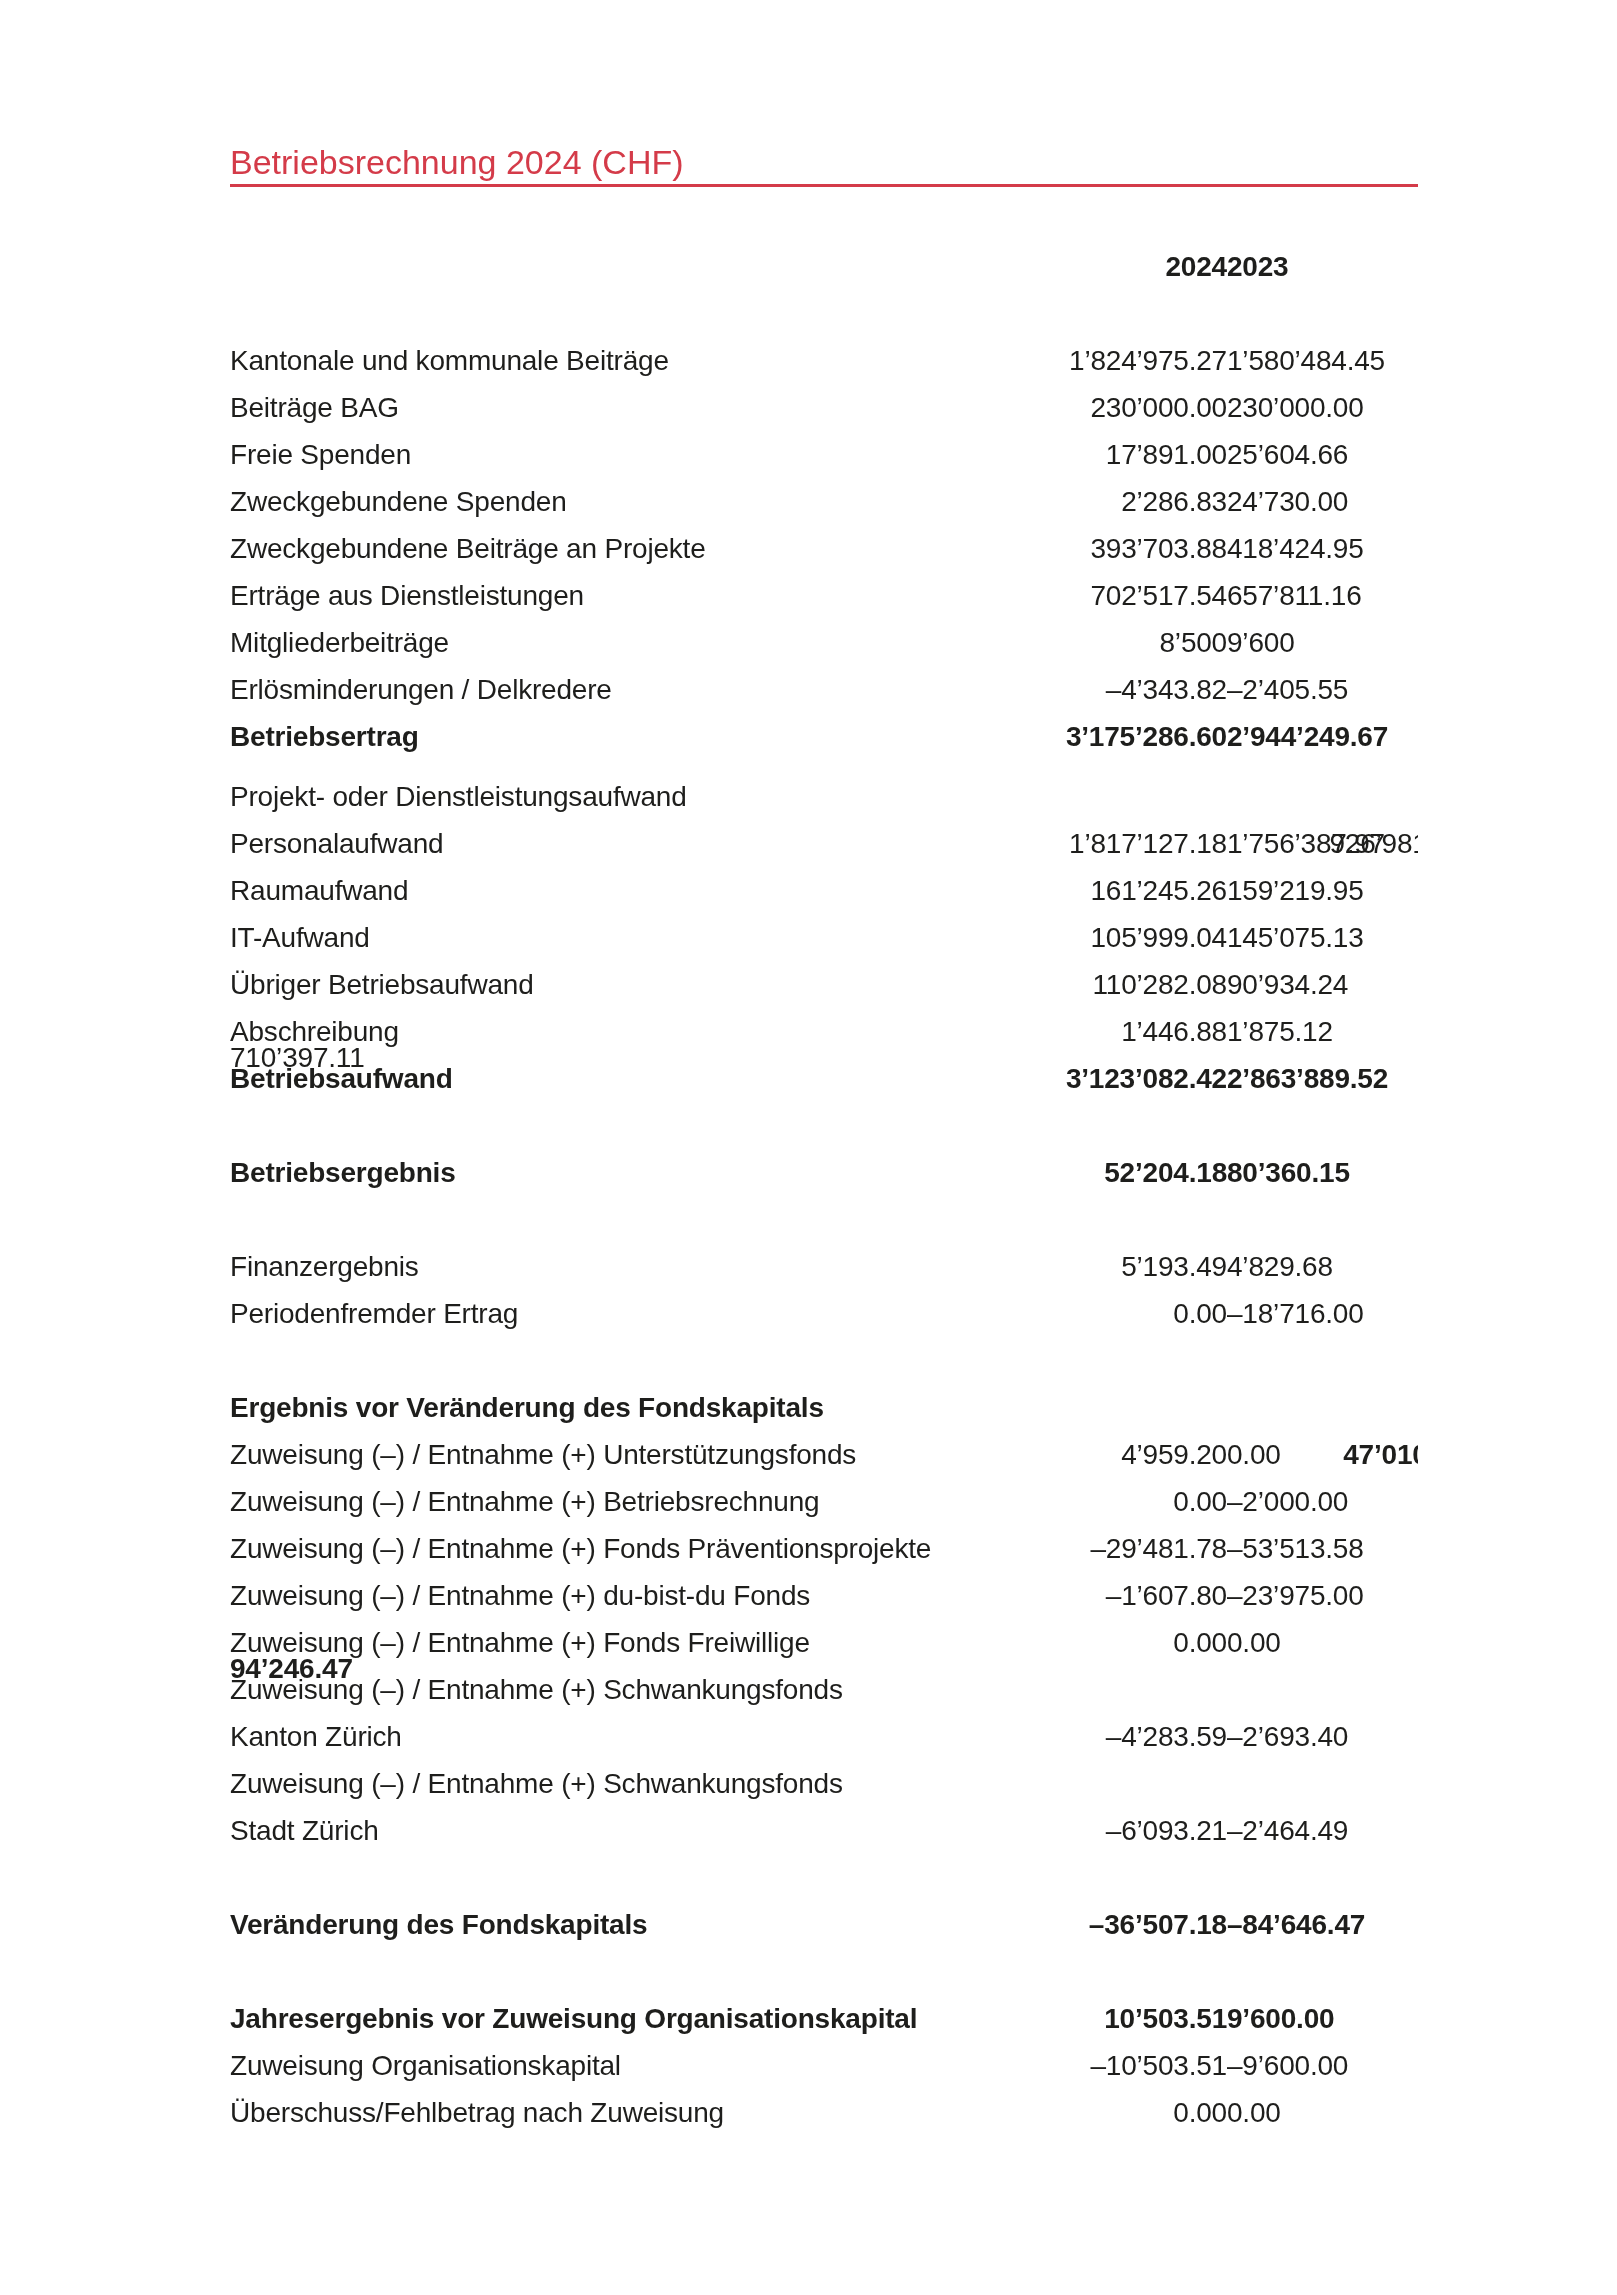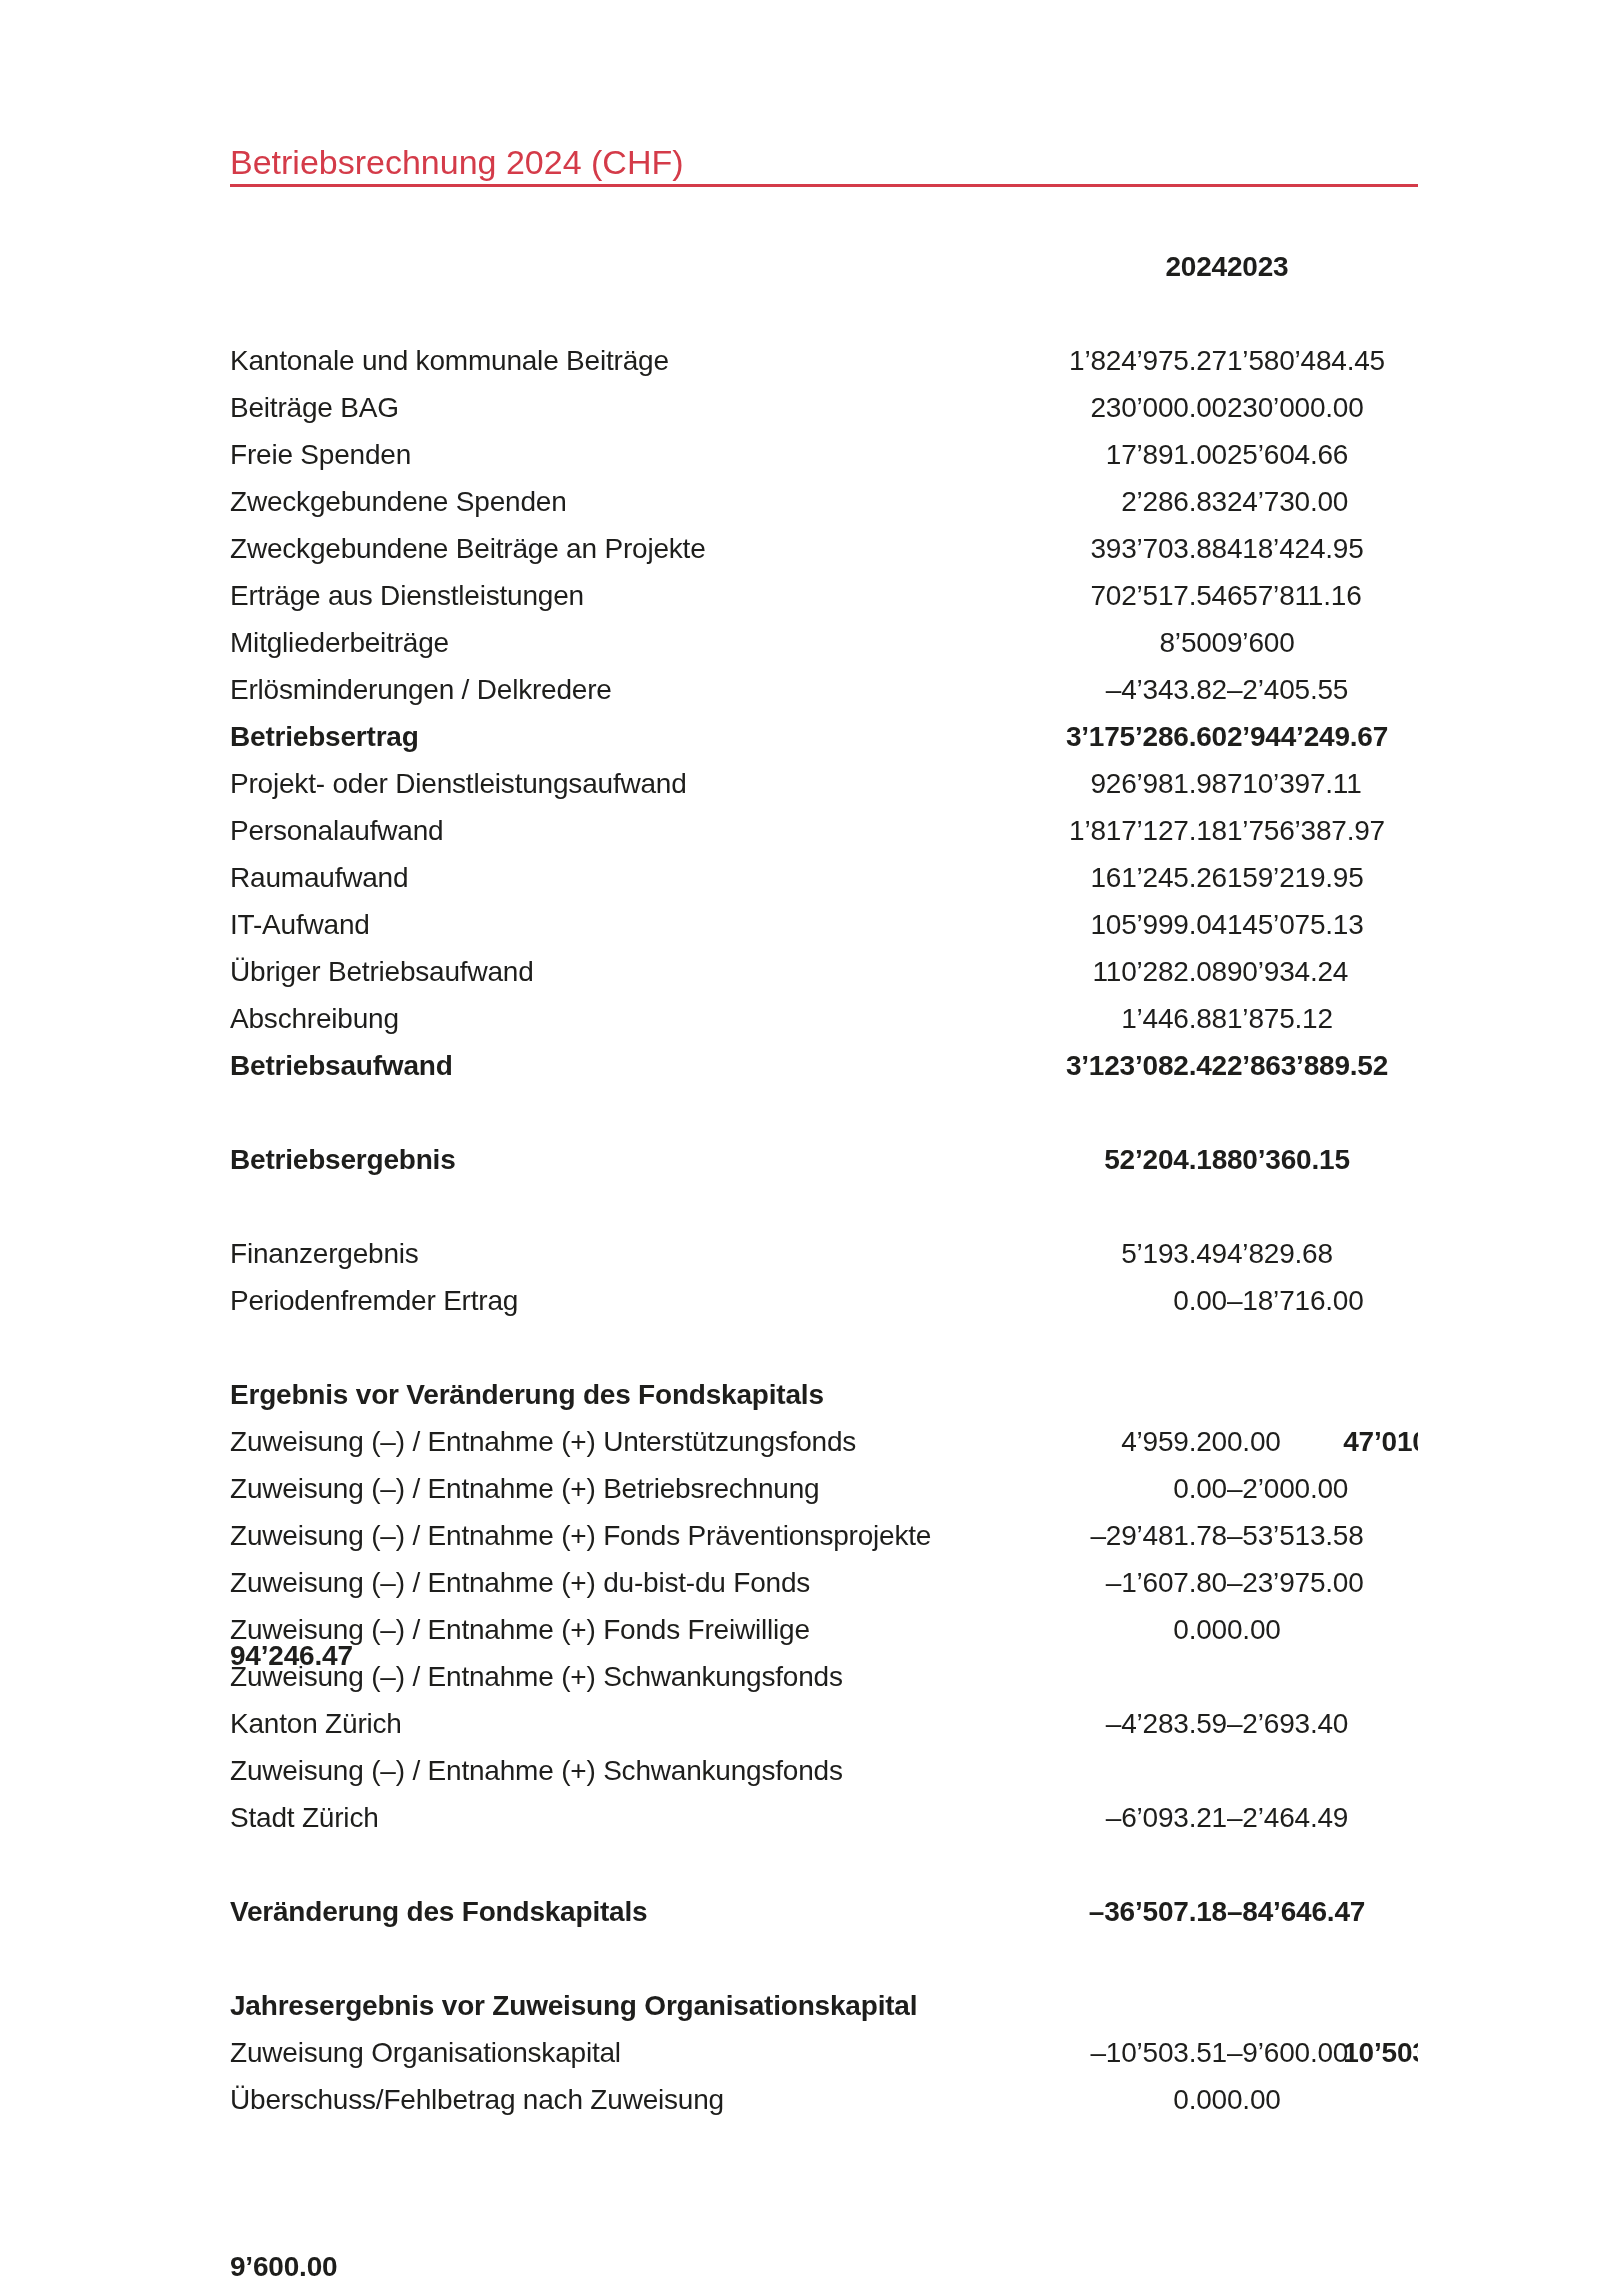--- a/index.html
+++ b/index.html
@@ -134,21 +134,21 @@
         <div class="row">
           <div class="cell label">Erlösminderungen / Delkredere</div>
           <div class="cell v1">–4’343.82</div>
           <div class="cell v2">–2’405.55</div>
         </div>
         <div class="row bold">
           <div class="cell label">Betriebsertrag</div>
           <div class="cell v1">3’175’286.60</div>
           <div class="cell v2">2’944’249.67</div>
         </div>
-        <div class="row" style="">
+        <div class="row" style="margin-top: 13px; flex-direction: column;">
           <div class="cell label">Projekt- oder Dienstleistungsaufwand</div>
           <div class="cell v1">926’981.98</div>
           <div class="cell v2">710’397.11</div>
         </div>
         <div class="row">
           <div class="cell label">Personalaufwand</div>
           <div class="cell v1">1’817’127.18</div>
           <div class="cell v2">1’756’387.97</div>
         </div>
         <div class="row">
@@ -239,21 +239,21 @@
         <div class="row">
           <div class="cell label">Stadt Zürich</div>
           <div class="cell v1">–6’093.21</div>
           <div class="cell v2">–2’464.49</div>
         </div>
         <div class="row bold" style="margin-top: 47px;">
           <div class="cell label">Veränderung des Fondskapitals</div>
           <div class="cell v1">–36’507.18</div>
           <div class="cell v2">–84’646.47</div>
         </div>
-        <div class="row bold" style="margin-top: 47px; flex-direction: column;">
+        <div class="row bold" style="margin-top: 47px;">
           <div class="cell label">Jahresergebnis vor Zuweisung Organisationskapital</div>
           <div class="cell v1">10’503.51</div>
           <div class="cell v2">9’600.00</div>
         </div>
         <div class="row">
           <div class="cell label">Zuweisung Organisationskapital</div>
           <div class="cell v1">–10’503.51</div>
           <div class="cell v2">–9’600.00</div>
         </div>
         <div class="row">

